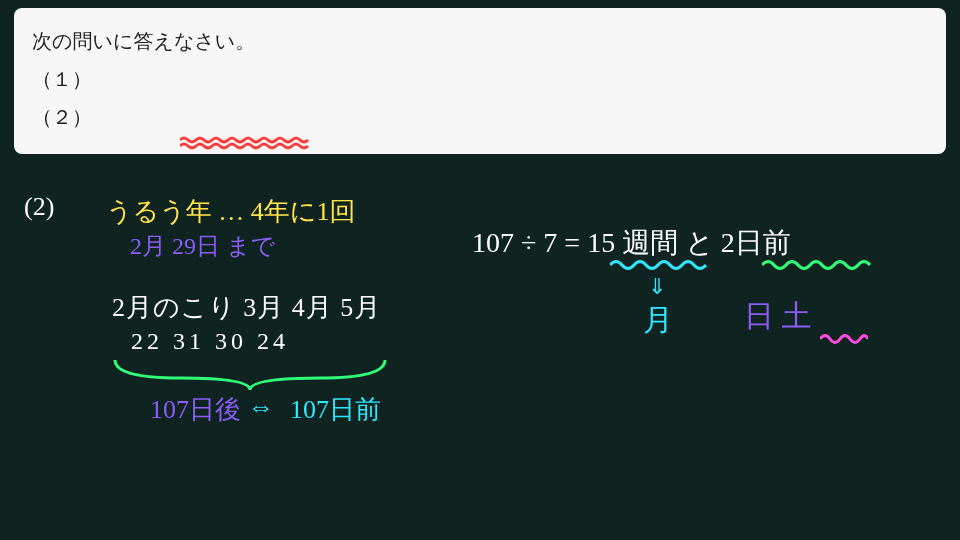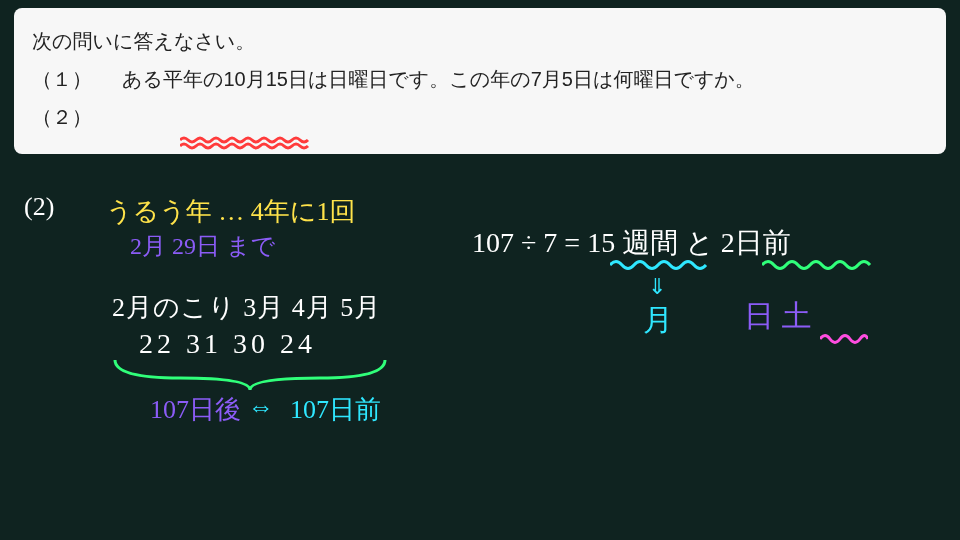--- a/index.html
+++ b/index.html
@@ -42,41 +42,40 @@
   .green { color: #8b5cf6; }
   .cyan { color: #2fe7ff; }
 </style>
 </head>
 <body>
 
 <div class="problem-box">
   <div>次の問いに答えなさい。</div>
   <div class="row">
     <div class="num">（１）</div>
-    <div class="body">ある平年の10月15日は日曜日です。この年の7月5日は何曜日ですか。</div>
   </div>
   <div class="row">
     <div class="num">（２）</div>
   </div>
 </div>
 
 <svg class="underline-red" viewBox="0 0 130 14">
   <path class="wave-red" d="M0 4 Q4 0 8 4 T16 4 T24 4 T32 4 T40 4 T48 4 T56 4 T64 4 T72 4 T80 4 T88 4 T96 4 T104 4 T112 4 T120 4 T128 4"></path>
   <path class="wave-red" d="M0 10 Q4 6 8 10 T16 10 T24 10 T32 10 T40 10 T48 10 T56 10 T64 10 T72 10 T80 10 T88 10 T96 10 T104 10 T112 10 T120 10 T128 10"></path>
 </svg>
 
 <div class="hw white" style="top:192px;left:24px;font-size:26px;">(2)</div>
 
 <div class="hw yellow" style="top:194px;left:106px;font-size:26px;">うるう年 … 4年に1回</div>
 
 <div class="hw green" style="top:230px;left:130px;font-size:24px;">2月 29日 まで</div>
 
 <div class="hw white" style="top:290px;left:112px;font-size:26px;letter-spacing:1px;">2月のこり  3月  4月  5月</div>
 
-<div class="hw white" style="top:328px;left:139px;font-size:28px;letter-spacing:4px;"> 22   31  30  24</div>
+<div class="hw white" style="top:328px;left:131px;font-size:24px;letter-spacing:4px;"> 22   31  30  24</div>
 
 <svg style="position:absolute;top:358px;left:110px;width:280px;height:38px;">
   <path d="M5 2 Q 5 20 70 20 Q 140 20 140 32 Q 140 20 210 20 Q 275 20 275 2" stroke="#30ff7a" stroke-width="3" fill="none"></path>
 </svg>
 
 <div class="hw green" style="top:392px;left:128px;font-size:26px;margin-left:22px;">107日後</div>
 <div class="hw cyan" style="top:392px;left:248px;font-size:26px;">⇔</div>
 <div class="hw cyan" style="top:392px;left:290px;font-size:26px;">107日前</div>
 
 <div class="hw white" style="top:224px;left:472px;font-size:28px;">107 ÷ 7 = 15 週間 と 2日前</div>

